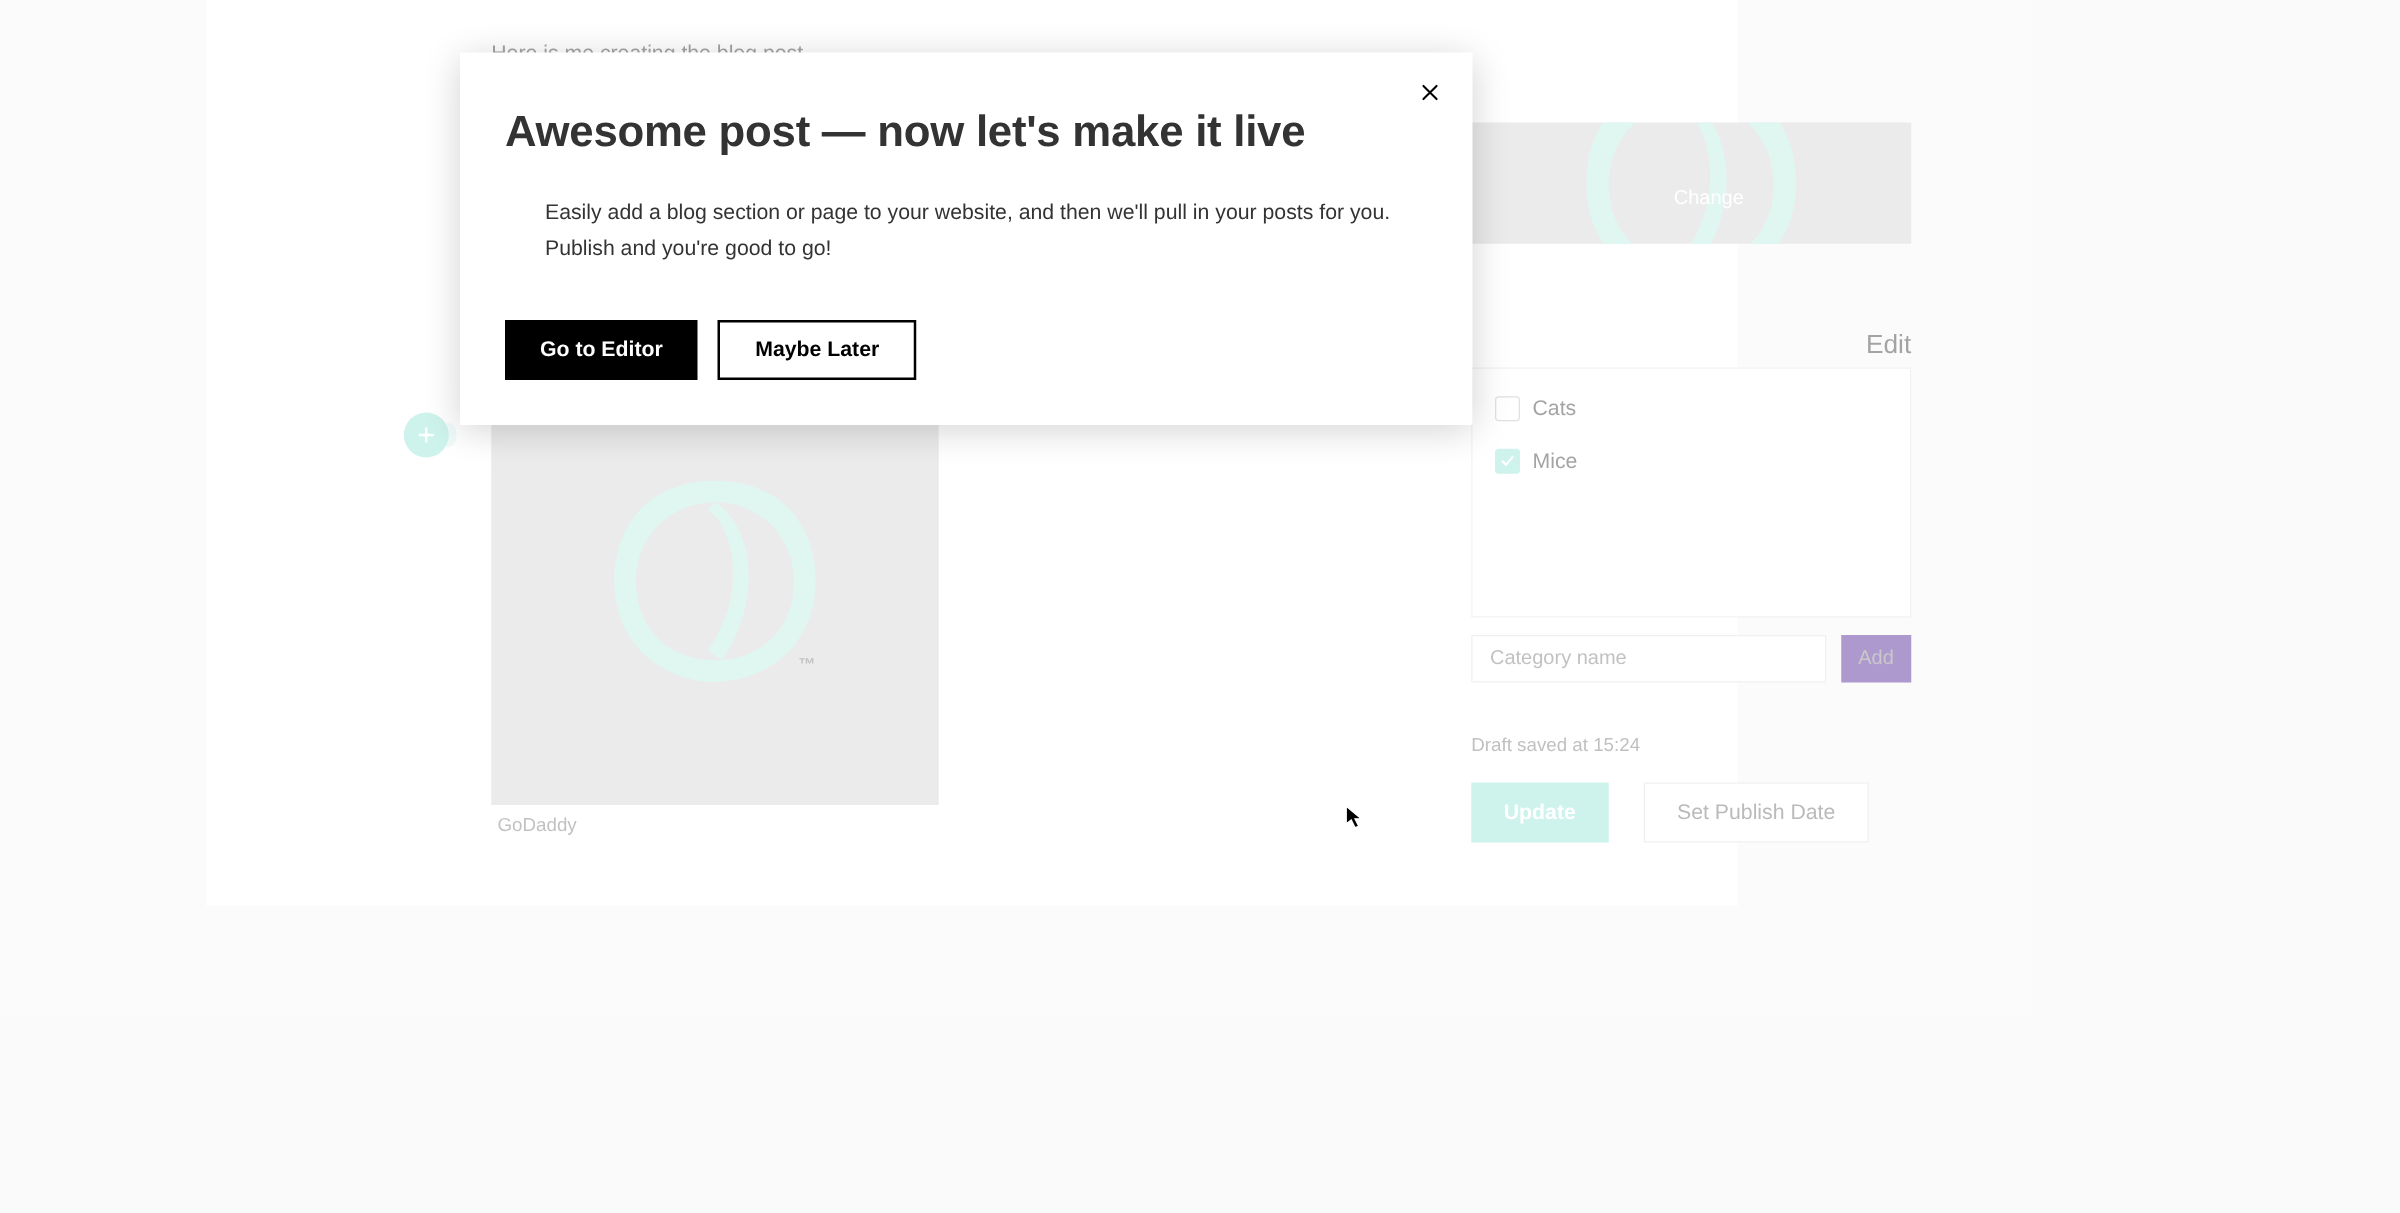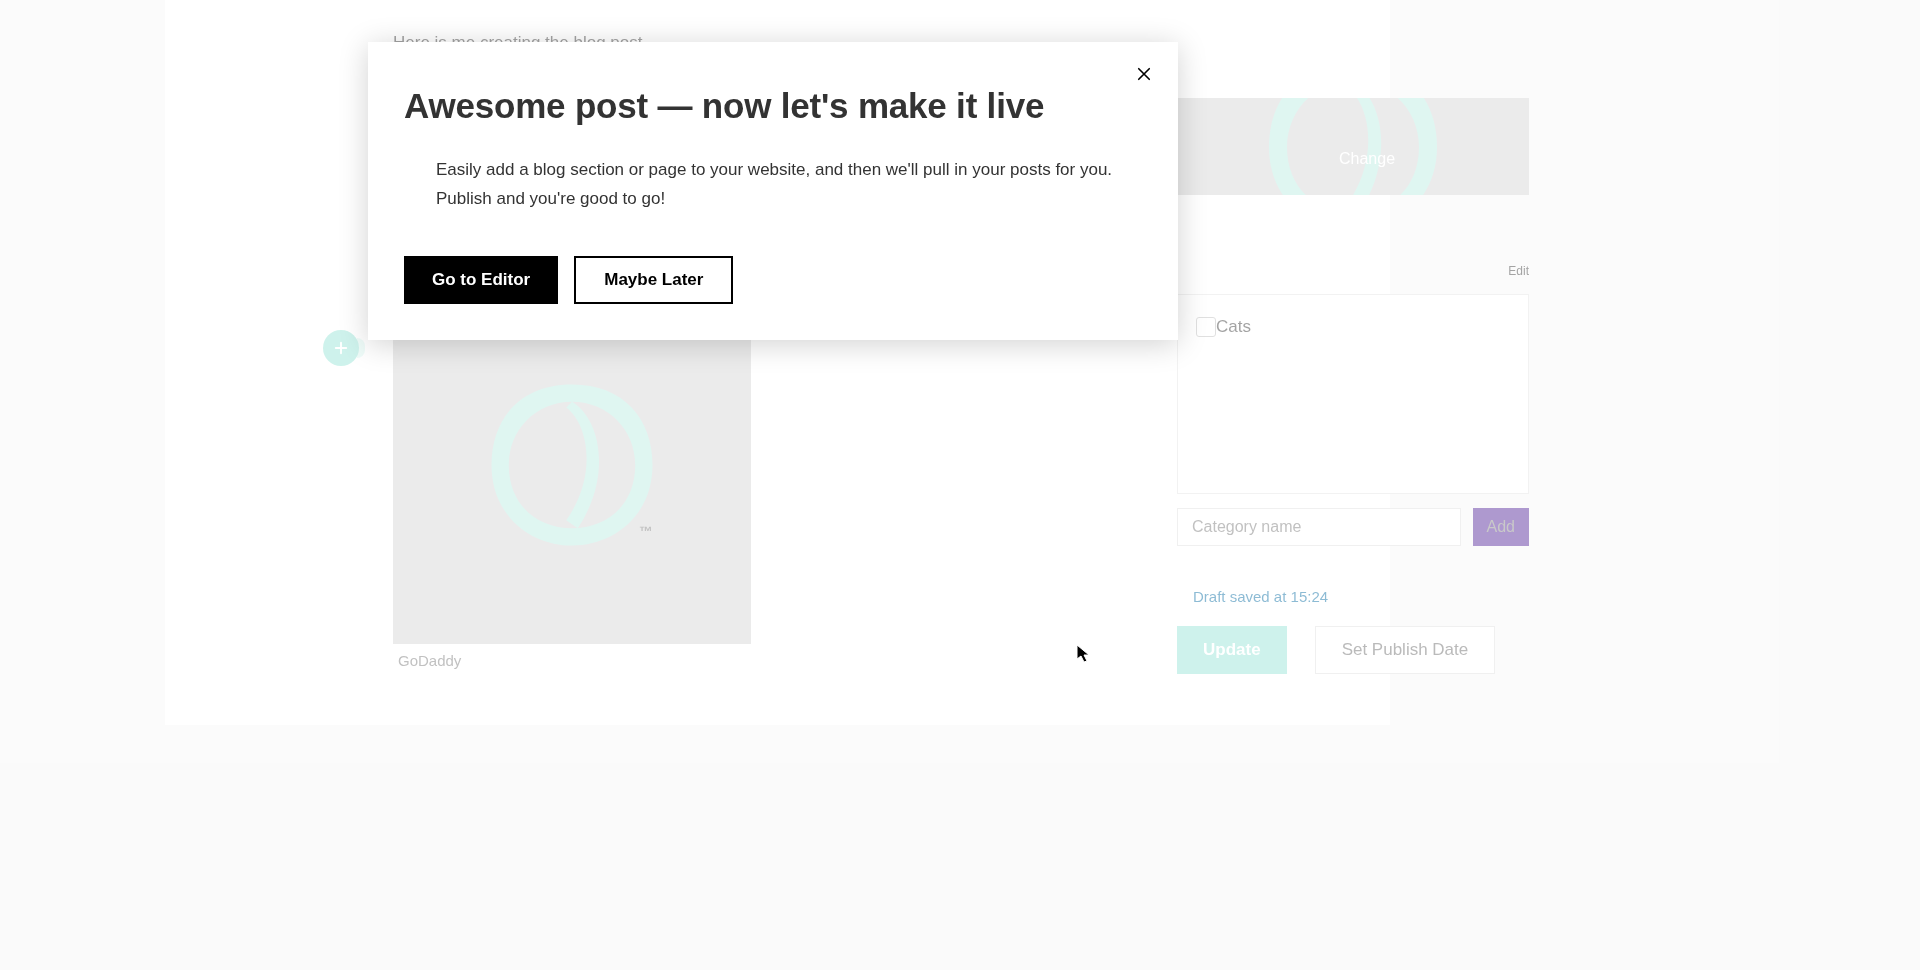--- a/index.html
+++ b/index.html
@@ -105,53 +105,53 @@
   .thumb-panel svg { width: 240px; height: 240px; }
   .change-btn {
     color: #fff;
     font-size: 16px;
     position: absolute;
     left: 162px; top: 52px;
   }
   .edit-link {
     position: absolute;
     top: 264px; right: 26px;
-    font-size: 12px;
+    font-size: 21px;
     color: #333;
   }
   .cat-box {
     position: absolute;
     top: 294px;
     left: 0;
     width: 352px;
     height: 200px;
     border: 1px solid #e2e2e2;
     background:#fff;
     padding: 14px 18px;
   }
-  .cat-item { display:flex; align-items:flex-start; margin-bottom:6px; font-size:17px; padding:8px 0; }
+  .cat-item { display:flex; align-items:flex-start; gap:10px; margin-bottom:6px; font-size:17px; padding:8px 0; }
   .chk { width:20px; height:20px; border:1px solid #bbb; border-radius:3px; display:flex; align-items:center; justify-content:center; }
   .chk.on { background:#92e3d4; border-color:#92e3d4; }
   .chk.on svg { width:14px; height:14px; }
   .cat-input-row {
     position:absolute;
     top: 508px; left:0; width:352px;
     display:flex; gap:12px;
   }
   .cat-input {
     flex:1; height:38px; border:1px solid #ddd; padding:0 14px;
     font-size:16px; color:#888; background:#fff;
   }
   .add-cat-btn {
     height:38px; padding:0 14px; background:#4c1d95; color:#888;
     border:none; font-size:16px;
   }
   .draft-status {
-    position:absolute; top:588px; left:16px;
-    font-size:15px; color:#0369a1;
+    position:absolute; top:588px; left:0;
+    font-size:15px; color:#737373;
   }
   .pub-row {
     position:absolute; top:626px; left:0; display:flex; gap:28px;
   }
   .update-btn {
     height:48px; padding:0 26px; background:#92e3d4;
     color:#fff; font-weight:600; font-size:17px; border:none;
   }
   .set-date-btn {
     height:48px; padding:0 26px; background:#fff;
@@ -246,20 +246,28 @@
         </svg>
         <span class="change-btn">Change</span>
       </div>
 
       <span class="edit-link">Edit</span>
 
       <div class="cat-box">
         <div class="cat-item">
           <span class="chk"></span>
           <span>Cats</span>
+        </div>
+        <div class="cat-item">
+          <span class="chk on">
+            <svg viewBox="0 0 24 24">
+                <path d="M5 12l5 5 9-11" stroke="#fff" stroke-width="3" fill="none" stroke-linecap="round" stroke-linejoin="round"></path>
+              </svg>
+          </span>
+          <span>Mice</span>
         </div>
       </div>
 
       <div class="cat-input-row">
         <input class="cat-input" placeholder="Category name" style="">
         <button class="add-cat-btn">Add</button>
       </div>
 
       <div class="draft-status">Draft saved at 15:24</div>
 

